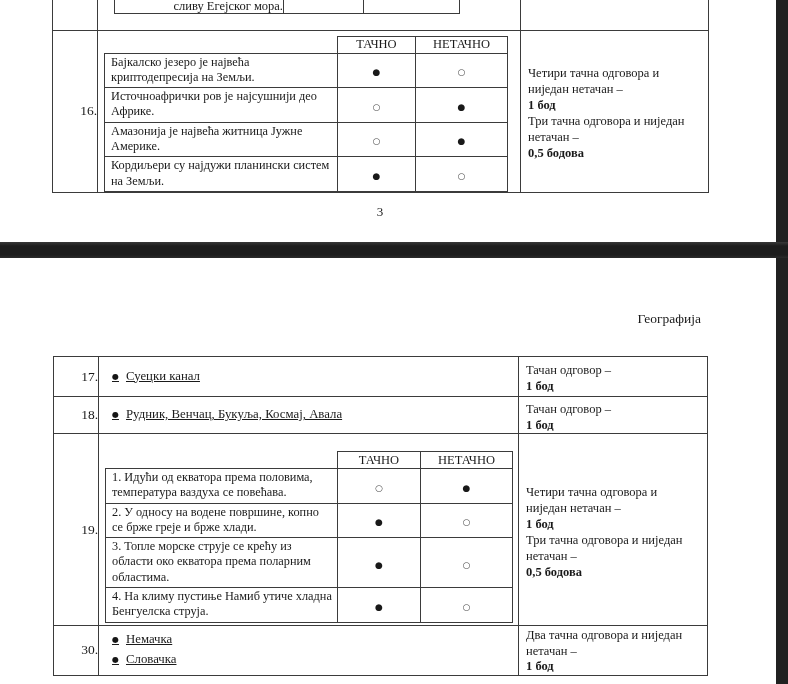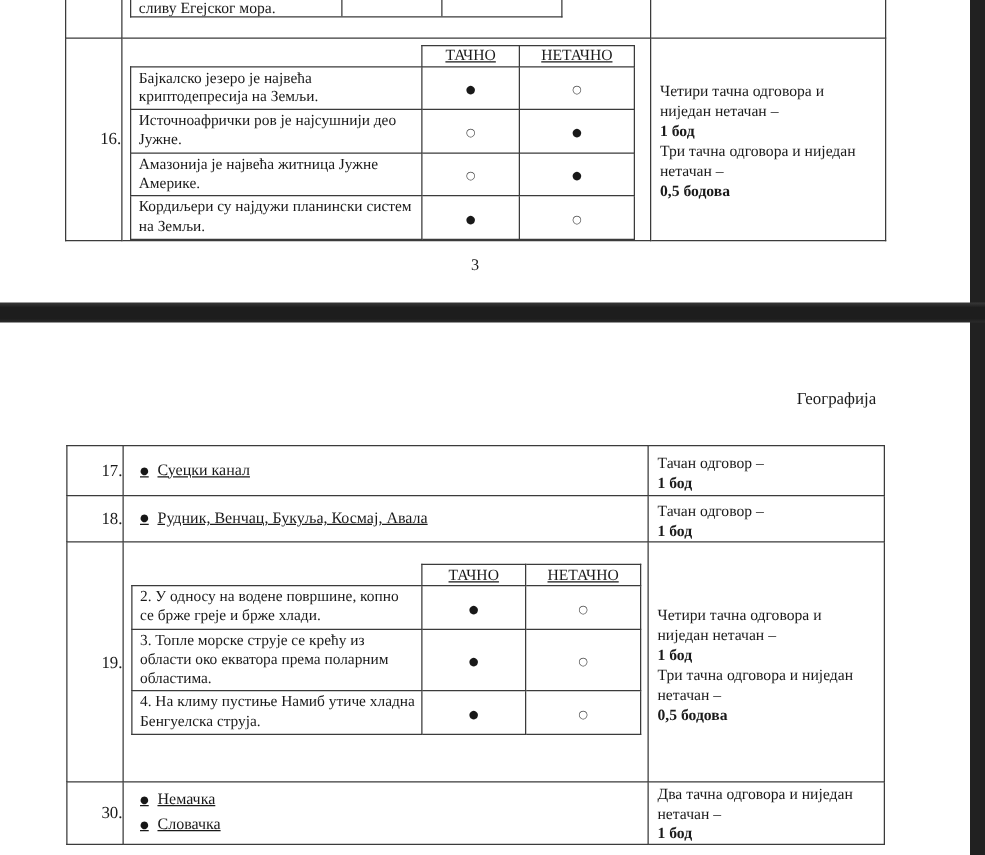--- a/index.html
+++ b/index.html
@@ -21,32 +21,32 @@
   table.outer td{border:1px solid #3b3b3b;padding:0;vertical-align:middle;box-sizing:border-box;}
   table.outer tr.cut td{border-top:none;}
   td.numcol{text-align:right;font-size:13.5px;}
   td.contentcol{position:relative;}
   td.scorecol{vertical-align:top;}
   .scorelines{padding:4px 4px 0 7px;font-size:12.5px;line-height:16px;white-space:nowrap;}
   .scorelines.tight{padding-top:2px;line-height:15.5px;}
   .scorelines .b{font-weight:bold;}
 
   
-  .frag{position:absolute;left:6px;top:0;width:344px;height:13px;box-sizing:content-box;
-    border:1px solid #3b3b3b;border-top:none;display:flex;}
+  .frag{position:absolute;left:16px;top:0;width:344px;height:13px;box-sizing:content-box;
+    border:1px solid #3b3b3b;border-top:none;display:flex;text-align:right;}
   .frag .fc{height:100%;box-sizing:border-box;}
   .frag .c1{width:169px;border-right:1px solid #3b3b3b;font-size:12.5px;line-height:13px;padding-left:6px;overflow:hidden;white-space:nowrap;}
   .frag .c2{width:80px;border-right:1px solid #3b3b3b;}
   .frag .c3{flex:1;}
 
   
   table.inner{border-collapse:collapse;table-layout:fixed;margin:0;}
   table.inner td{border:1px solid #3b3b3b;box-sizing:border-box;padding:0;vertical-align:middle;}
   table.inner td.hempty{border:none;}
-  table.inner td.hcol{text-align:center;font-size:12.5px;height:17px;font-weight:normal;text-decoration:underline;}
+  table.inner td.hcol{text-align:center;font-size:12.5px;height:17px;font-weight:normal;}
   table.inner td.stmt{font-size:12.3px;line-height:15.3px;padding:1px 5px 2px 6px;margin-top:16px;}
   table.inner td.markcell{text-align:center;}
   .mark{font-family:"DejaVu Sans",sans-serif;font-size:9px;color:#191919;}
   .mark.empty{color:#4a4a4a;}
   .bullet{font-family:"DejaVu Sans",sans-serif;font-size:8px;position:relative;top:-1px;margin-right:7px;color:#161616;}
   .answer-line{padding-left:13px;font-size:12.8px;line-height:19px;white-space:nowrap;text-decoration:underline;}
   .pagenum{position:absolute;left:52px;top:204px;width:656px;text-align:center;font-size:13px;}
   .heading{position:absolute;right:75px;top:53px;font-size:13.5px;}
 </style>
 </head>
@@ -90,21 +90,21 @@
               <td class="hempty"></td>
               <td class="hcol">ТАЧНО</td>
               <td class="hcol">НЕТАЧНО</td>
             </tr>
             <tr>
               <td class="stmt" style="height:30px">Бајкалско језеро је највећа криптодепресија на Земљи.</td>
               <td class="markcell"><span class="mark">●</span></td>
               <td class="markcell"><span class="mark empty">○</span></td>
             </tr>
             <tr>
-              <td class="stmt" style="height:30px">Источноафрички ров је најсушнији део Јужне.</td>
+              <td class="stmt" style="height:30px">Источноафрички ров је најсушнији део Африке.</td>
               <td class="markcell"><span class="mark empty">○</span></td>
               <td class="markcell"><span class="mark">●</span></td>
             </tr>
             <tr>
               <td class="stmt" style="height:31px">Амазонија је највећа житница Јужне Америке.</td>
               <td class="markcell"><span class="mark empty">○</span></td>
               <td class="markcell"><span class="mark">●</span></td>
             </tr>
             <tr>
               <td class="stmt" style="height:31px">Кордиљери су најдужи планински систем на Земљи.</td>
@@ -188,20 +188,25 @@
                   <col style="width:83px">
                   <col style="width:92px">
                 </colgroup>
             <tbody>
                   <tr>
               <td class="hempty"></td>
               <td class="hcol">ТАЧНО</td>
               <td class="hcol">НЕТАЧНО</td>
             </tr>
             <tr>
+              <td class="stmt" style="height:30px">1. Идући од екватора према половима, температура ваздуха се повећава.</td>
+              <td class="markcell"><span class="mark empty">○</span></td>
+              <td class="markcell"><span class="mark">●</span></td>
+            </tr>
+            <tr>
               <td class="stmt" style="height:31px">2. У односу на водене површине, копно се брже греје и брже хлади.</td>
               <td class="markcell"><span class="mark">●</span></td>
               <td class="markcell"><span class="mark empty">○</span></td>
             </tr>
             <tr>
               <td class="stmt" style="height:44px">3. Топле морске струје се крећу из области око екватора према поларним областима.</td>
               <td class="markcell"><span class="mark">●</span></td>
               <td class="markcell"><span class="mark empty">○</span></td>
             </tr>
             <tr>

